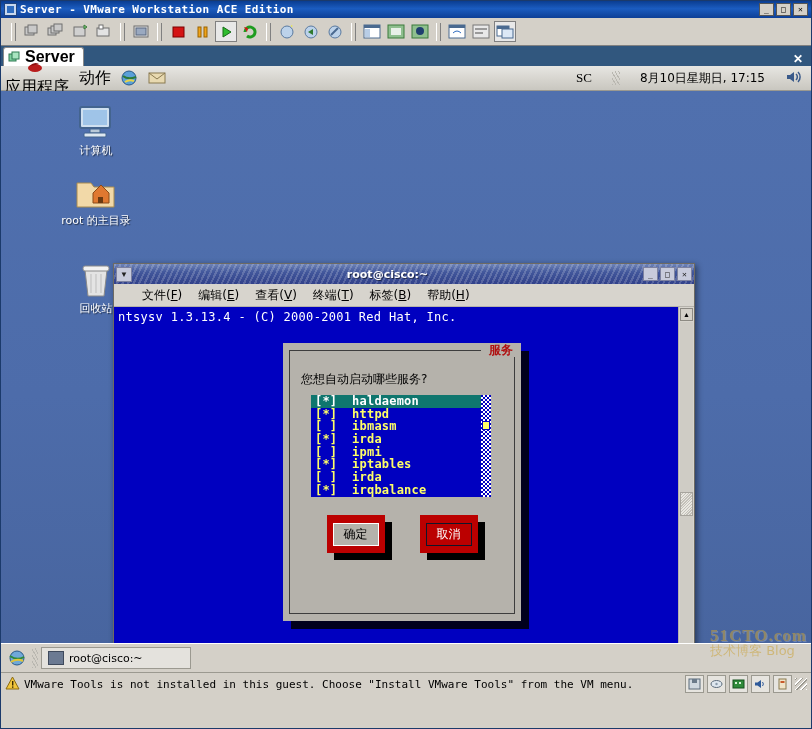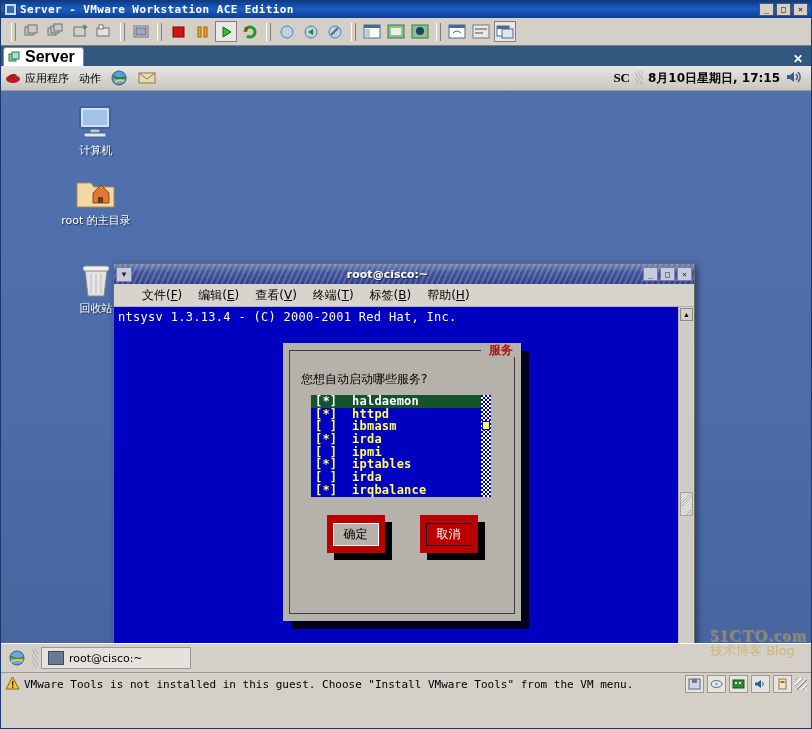--- a/index.html
+++ b/index.html
@@ -47,23 +47,23 @@
        border-radius:3px 3px 0 0;display:flex;align-items:center;padding:0 8px 0 4px;margin-left:2px;}
   .tab-icon{width:13px;height:13px;margin-right:4px;position:relative;}
   .tab-label{font-size:16px;font-weight:bold;color:#000;font-family:"Liberation Sans",sans-serif;}
   .tab-close{margin-left:auto;color:#fff;font-weight:bold;font-size:12px;padding-right:8px;
              font-family:"Liberation Sans",sans-serif;}
 
   
   .guest{position:relative;width:810px;height:null;}
   .gnome-panel{height:24px;background:linear-gradient(180deg,#e7e6e2 0%,#d8d6d0 50%,#c9c7c0 100%);
                border-bottom:1px solid #9b9990;display:flex;align-items:center;padding:0 4px;}
-  .gp-item{display:flex;align-items:center;margin-right:10px;font-size:11px;color:#000;
-           font-family:"DejaVu Sans",sans-serif;}
-  .gp-right{margin-left:auto;display:flex;align-items:center;gap:5px;padding-right:4px;font-weight:bold;}
+  .gp-item{display:flex;align-items:center;margin-right:10px;font-size:16px;color:#000;
+           font-family:"DejaVu Sans",sans-serif;flex-direction:column;}
+  .gp-right{margin-left:auto;display:flex;align-items:center;gap:20px;padding-right:4px;}
   .gp-sc{font-family:"Liberation Serif",serif;font-size:13px;color:#000;}
   .gp-sep{width:8px;height:14px;background:repeating-linear-gradient(60deg,#b9b7b0 0 1px,transparent 1px 3px);}
   .gp-clock{font-size:12px;color:#000;font-family:"DejaVu Sans",sans-serif;white-space:nowrap;}
 
   .desktop{position:relative;background:linear-gradient(180deg,#5070ae 0%,#4d6caa 55%,#48659f 100%);
            height:552px;overflow:hidden;}
 
   .dicon{position:absolute;width:74px;text-align:center;color:#fff;font-size:11px;
          font-family:"DejaVu Sans",sans-serif;text-shadow:1px 1px 1px rgba(0,0,0,.6);}
   .dicon .glyph{height:44px;display:flex;align-items:center;justify-content:center;}
@@ -114,21 +114,21 @@
   .nt-titlewrap{position:absolute;left:0;right:0;top:0;height:14px;display:flex;
                 align-items:center;justify-content:flex-end;}
   .nt-title{background:#b5b2ab;padding:0 8px;color:#b01010;font-size:12px;font-weight:bold;
             font-family:"DejaVu Sans",sans-serif;line-height:14px;}
   .nt-q{position:absolute;left:18px;top:28px;color:#000;font-size:12px;font-family:"DejaVu Sans",sans-serif;}
 
   .nt-list{position:absolute;left:28px;top:52px;width:180px;height:102px;background:#0000c0;
            font-family:"DejaVu Sans Mono","Liberation Mono",monospace;}
   .nt-row{height:12.7px;line-height:12.7px;color:#ffff66;font-size:12px;font-weight:bold;
           padding-left:4px;white-space:pre;letter-spacing:.2px;}
-  .nt-row.sel{background:#14532d;color:#ffffff;}
+  .nt-row.sel{background:#0f766e;color:#ffffff;}
   .nt-sb{position:absolute;right:0;top:0;width:10px;height:102px;
          background:repeating-conic-gradient(#ffffff 0% 25%,#0000c0 0% 50%) 0 0/4px 4px;}
   .nt-sb-thumb{position:absolute;right:1px;top:26px;width:8px;height:9px;background:#ffff66;
                border:1px solid #0000c0;box-sizing:border-box;}
 
   .nt-btns{position:absolute;left:0;right:0;top:172px;display:flex;justify-content:space-around;padding:0 26px;}
   .nt-btn{position:relative;width:58px;height:38px;}
   .nt-btn .sh{position:absolute;left:7px;top:7px;width:58px;height:38px;background:#000;}
   .nt-btn .face{position:absolute;left:0;top:0;width:58px;height:38px;background:#bb0000;
                 display:flex;align-items:center;justify-content:center;}

